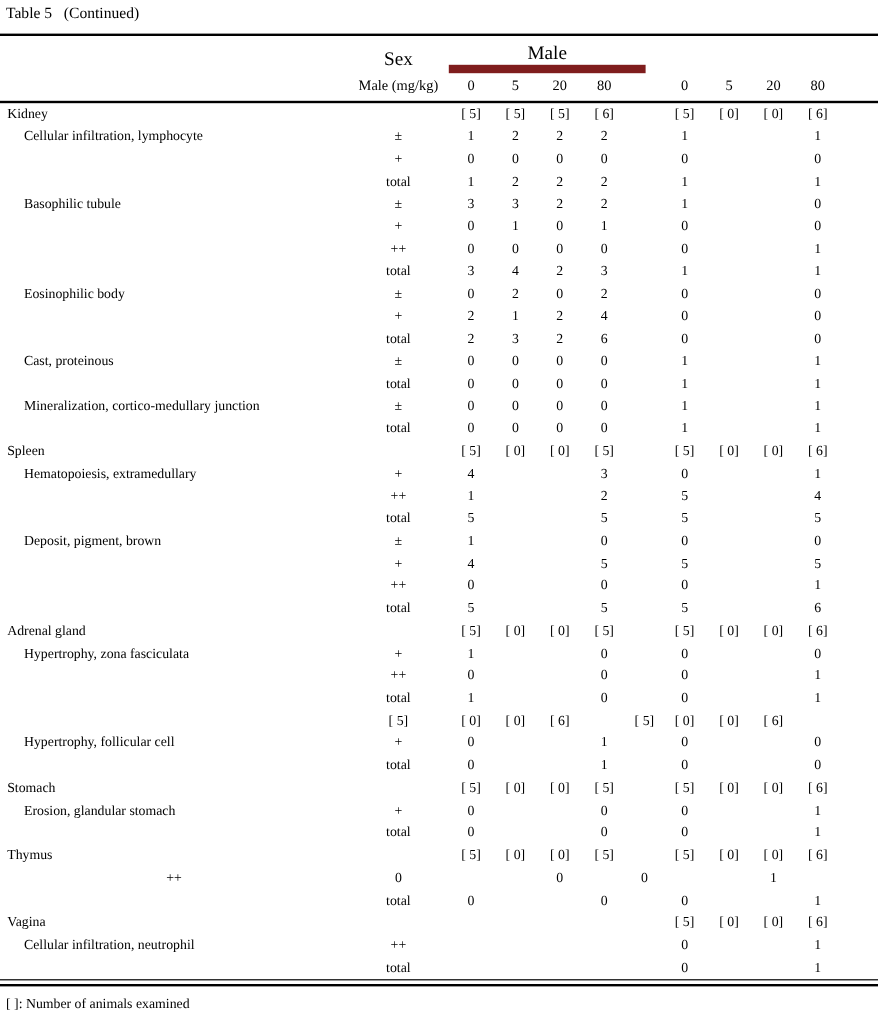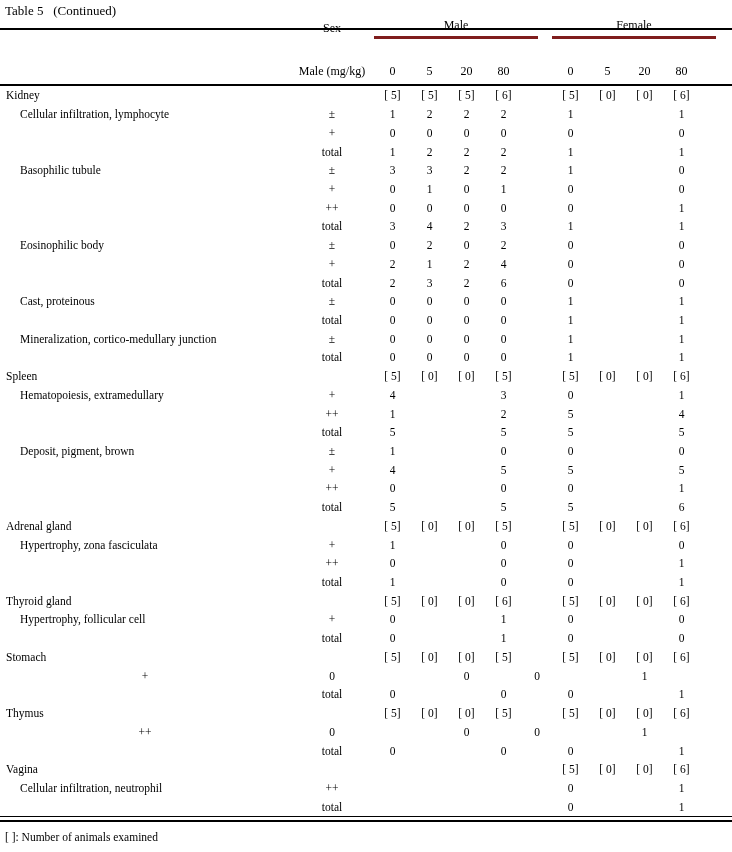--- a/index.html
+++ b/index.html
@@ -48,44 +48,44 @@
     border-bottom: 2px solid #000;
     box-sizing: border-box;
     background: transparent;
   }
   .grid {
     display: grid;
     grid-template-columns: 290px 84px 37px 37px 37px 37px 30px 37px 37px 37px 37px;
   }
   .thead-sex {
     position: absolute;
-    top: 14px;
+    top: 36px;
     left: 0;
     width: 608px;
     height: 28px;
-    font-size: 12px;
+    font-size: 16px;
   }
   .thead-dose {
     position: absolute;
     top: 58px;
     left: 0;
     width: 732px;
     height: 26px;
     font-size: 12px;
   }
   .thead-sex > div, .thead-dose > div {
     display: flex;
     align-items: center;
     justify-content: center;
   }
   .span4 {
     grid-column: span 4;
   }
   .grp {
-    border-bottom: 3px solid #7f1d1d;
+    border-bottom: 7px solid #7f1d1d;
     margin-right: -16px;
     margin-bottom: 3px;
   }
   .tbody {
     position: absolute;
     top: 86px;
     left: 0;
     width: 732px;
   }
   .trow {
@@ -126,21 +126,20 @@
 
 <div class="title">Table 5   (Continued)</div>
 
 <div class="rule-top"></div>
 
 <div class="thead-sex grid">
   <div></div>
   <div>Sex</div>
   <div class="span4 grp">Male</div>
   <div></div>
-  <div class="span4 grp">Female</div>
 </div>
 
 <div class="thead-dose grid">
   <div></div>
   <div>Male (mg/kg)</div>
   <div>0</div>
   <div>5</div>
   <div>20</div>
   <div>80</div>
   <div></div>
@@ -498,21 +497,20 @@
       <div class="c-num"></div>
       <div class="c-num"></div>
       <div class="c-num">0</div>
       <div class="c-gap"></div>
       <div class="c-num">0</div>
       <div class="c-num"></div>
       <div class="c-num"></div>
       <div class="c-num">1</div>
     </div>
     <div class="trow grid">
-      <div class="c-label">Thyroid gland</div>
       <div class="c-grade"></div>
       <div class="c-num">[ 5]</div>
       <div class="c-num">[ 0]</div>
       <div class="c-num">[ 0]</div>
       <div class="c-num">[ 6]</div>
       <div class="c-gap"></div>
       <div class="c-num">[ 5]</div>
       <div class="c-num">[ 0]</div>
       <div class="c-num">[ 0]</div>
       <div class="c-num">[ 6]</div>
@@ -550,20 +548,21 @@
       <div class="c-num">[ 0]</div>
       <div class="c-num">[ 0]</div>
       <div class="c-num">[ 5]</div>
       <div class="c-gap"></div>
       <div class="c-num">[ 5]</div>
       <div class="c-num">[ 0]</div>
       <div class="c-num">[ 0]</div>
       <div class="c-num">[ 6]</div>
     </div>
     <div class="trow grid">
+      <div class="c-label indent">Erosion, glandular stomach</div>
       <div class="c-grade">+</div>
       <div class="c-num">0</div>
       <div class="c-num"></div>
       <div class="c-num"></div>
       <div class="c-num">0</div>
       <div class="c-gap"></div>
       <div class="c-num">0</div>
       <div class="c-num"></div>
       <div class="c-num"></div>
       <div class="c-num">1</div>

